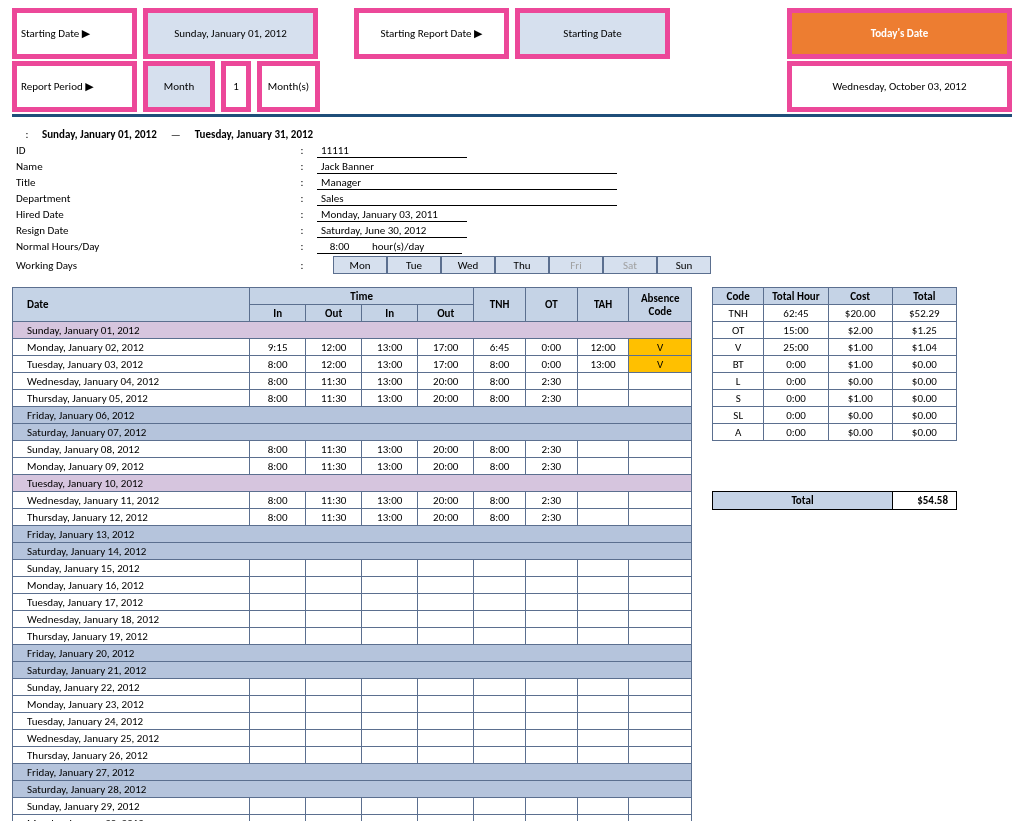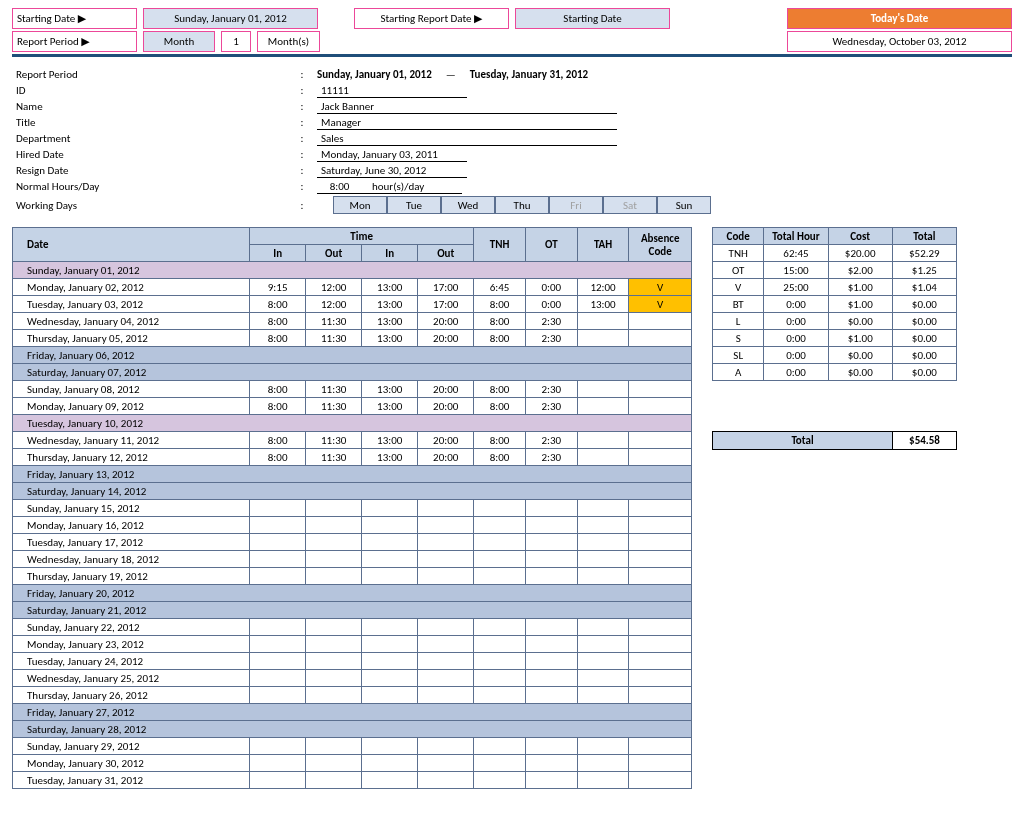--- a/index.html
+++ b/index.html
@@ -7,22 +7,22 @@
     margin: 0;
     padding: 8px 12px;
     font-family: Calibri, Arial, sans-serif;
     font-size: 11px;
     color: #000;
     background: #fff;
     width: 1024px;
   }
   .top-bar { display: flex; gap: 6px; align-items: stretch; margin-bottom: 2px; }
   .hdr-cell {
-    border: 1px solid #ec4899;
-    padding: 3px 4px;
+    border: 5px solid #ec4899;
+    padding: 14px 4px;
     background: #fff;
     display: flex; align-items: center;
   }
   .hdr-blue { background: #d6e0ee; }
   .hdr-orange { background: #ed7d31; color: #fff; font-weight: bold; justify-content: center; }
   .hdr-center { justify-content: center; text-align: center; }
   .hr-thick { height: 3px; background: #1f4e79; margin: 2px 0 10px 0; }
   .info-section { margin: 4px 0 12px 0; }
   .info-row { display: flex; min-height: 16px; padding: 1px 0; }
   .info-label { width: 275px; padding-left: 4px; }
@@ -63,21 +63,21 @@
   .summary-table th, .summary-table td {
     border: 1px solid #5b6f8f;
     padding: 1px 6px;
     height: 17px;
     text-align: center;
     font-size: 11px;
   }
   .summary-table th { background: #c5d3e6; font-weight: bold; }
   .total-table { width: 245px; margin-top: 50px; }
   .total-table td {
-    border: 1.5px solid #000; padding: 2px 8px; height: 18px; text-align: center;
+    border: 1.5px solid #000; padding: 2px 8px; height: 18px; text-align: right;
   }
   .total-table .lbl { background: #c5d3e6; font-weight: bold; text-align: center; width: 180px; }
 </style>
 </head>
 <body>
 
 <div class="top-bar">
   <div class="hdr-cell" style="width:125px">Starting Date ▶</div>
   <div class="hdr-cell hdr-blue hdr-center" style="width:175px">Sunday, January 01, 2012</div>
   <div style="width:24px"></div>
@@ -92,21 +92,20 @@
   <div class="hdr-cell hdr-blue hdr-center" style="width:72px">Month</div>
   <div class="hdr-cell hdr-center" style="width:30px">1</div>
   <div class="hdr-cell hdr-center" style="width:63px">Month(s)</div>
   <div style="flex:1"></div>
   <div class="hdr-cell hdr-center" style="width:225px">Wednesday, October 03, 2012</div>
 </div>
 <div class="hr-thick"></div>
 
 <div class="info-section">
   <div class="info-row">
-    <div class="info-label">Report Period</div>
     <div class="info-colon">:</div>
     <div style="font-weight:bold">Sunday, January 01, 2012</div>
     <div class="info-dash">—</div>
     <div style="font-weight:bold">Tuesday, January 31, 2012</div>
   </div>
   <div class="info-row">
     <div class="info-label">ID</div>
     <div class="info-colon">:</div>
     <div class="info-val">11111</div>
   </div>

